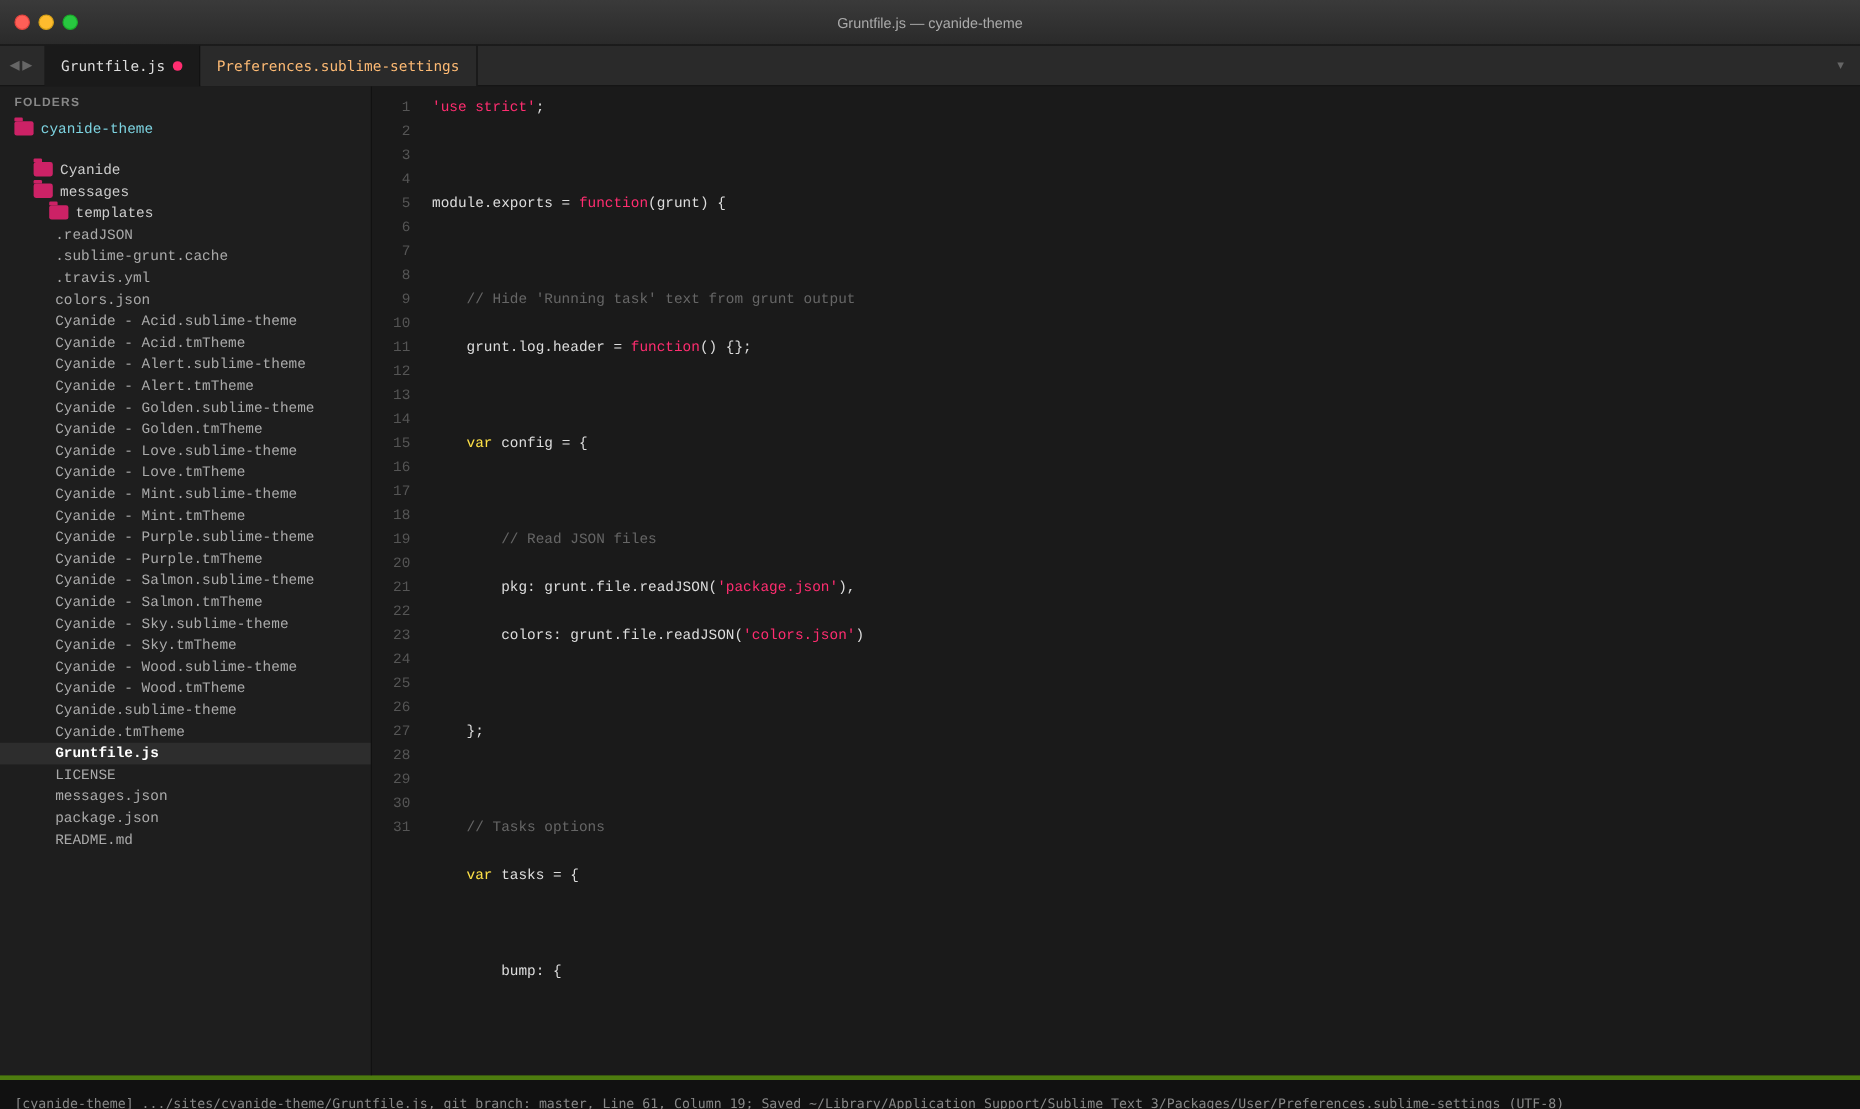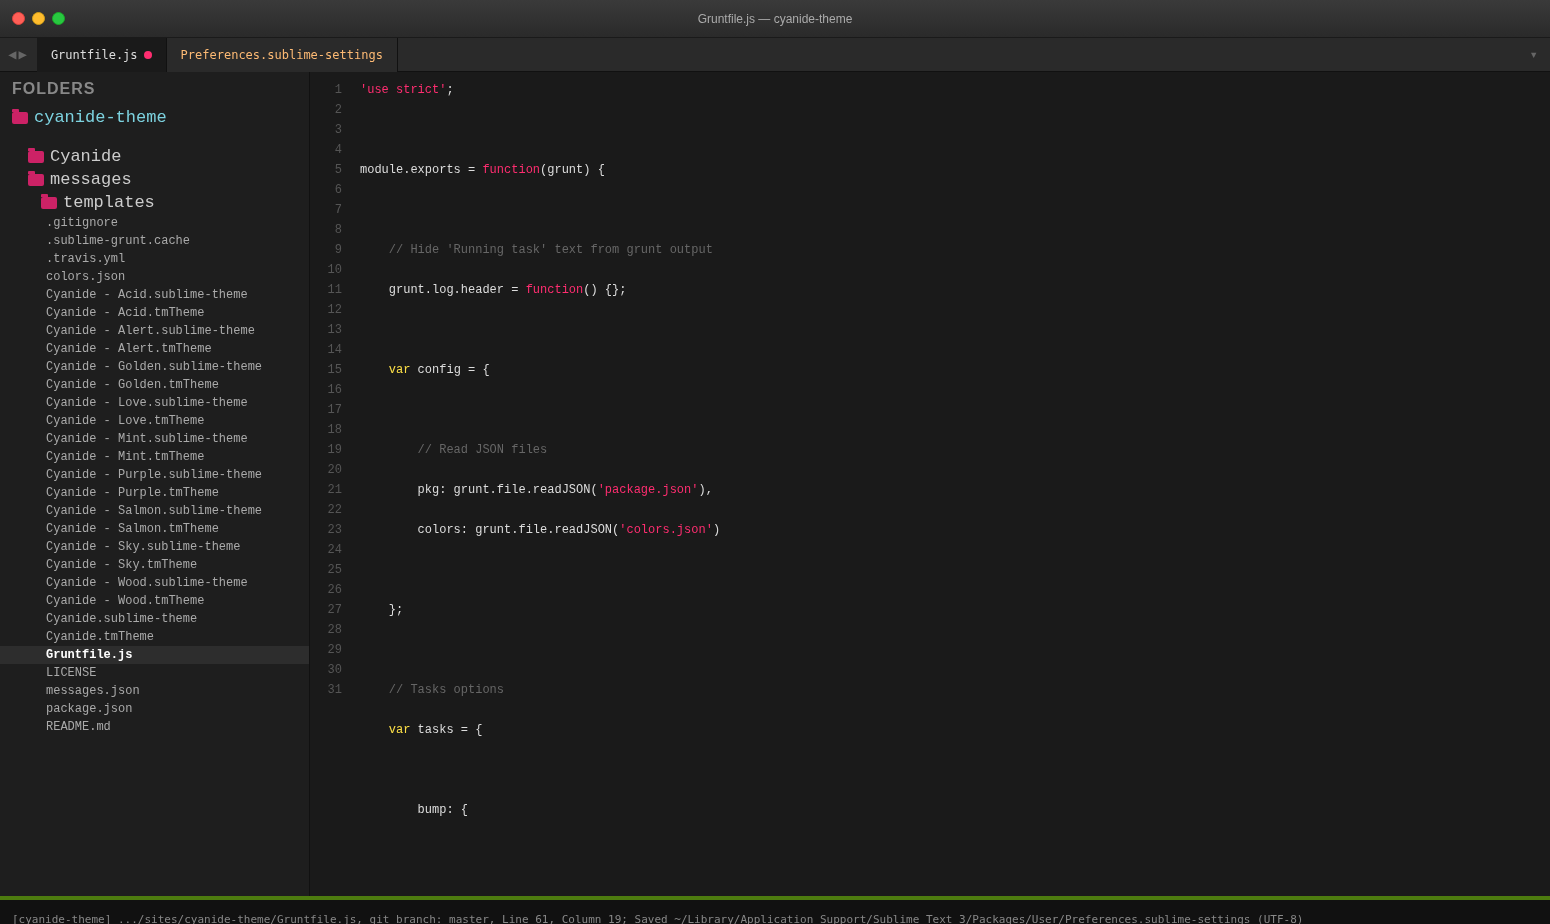--- a/index.html
+++ b/index.html
@@ -111,32 +111,31 @@
       overflow-y: auto;
       flex-shrink: 0;
     }
     .sidebar::-webkit-scrollbar { width: 6px; }
     .sidebar::-webkit-scrollbar-track { background: #1e1e1e; }
     .sidebar::-webkit-scrollbar-thumb { background: #444; border-radius: 3px; }
 
     .sidebar-header {
       padding: 8px 12px;
       color: #888;
-      font-size: 16px;
+      font-size: 10px;
       font-weight: bold;
       letter-spacing: 1px;
       font-family: 'Helvetica Neue', sans-serif;
     }
 
     .folder-item {
       display: flex;
-      align-items: center;
       padding: 2px 12px;
       cursor: pointer;
-      font-size: 17px;
+      font-size: 12px;
       gap: 6px;
     }
     .folder-icon {
       width: 16px;
       height: 12px;
       border-radius: 2px;
       flex-shrink: 0;
       position: relative;
     }
     .folder-icon::before {
@@ -270,21 +269,21 @@
     <div class="folder-item" style="padding-left:28px;">
       <div class="folder-icon folder-pink"></div>
       <span class="folder-label">messages</span>
     </div>
 
     <div class="folder-item" style="padding-left:41px;">
       <div class="folder-icon folder-pink"></div>
       <span class="folder-label">templates</span>
     </div>
 
-    <div class="file-item level2">.gitignore</div>
+    <div class="file-item level2">.readJSON</div>
     <div class="file-item level2">.sublime-grunt.cache</div>
     <div class="file-item level2">.travis.yml</div>
     <div class="file-item level2">colors.json</div>
     <div class="file-item level2">Cyanide - Acid.sublime-theme</div>
     <div class="file-item level2">Cyanide - Acid.tmTheme</div>
     <div class="file-item level2">Cyanide - Alert.sublime-theme</div>
     <div class="file-item level2">Cyanide - Alert.tmTheme</div>
     <div class="file-item level2">Cyanide - Golden.sublime-theme</div>
     <div class="file-item level2">Cyanide - Golden.tmTheme</div>
     <div class="file-item level2">Cyanide - Love.sublime-theme</div>

